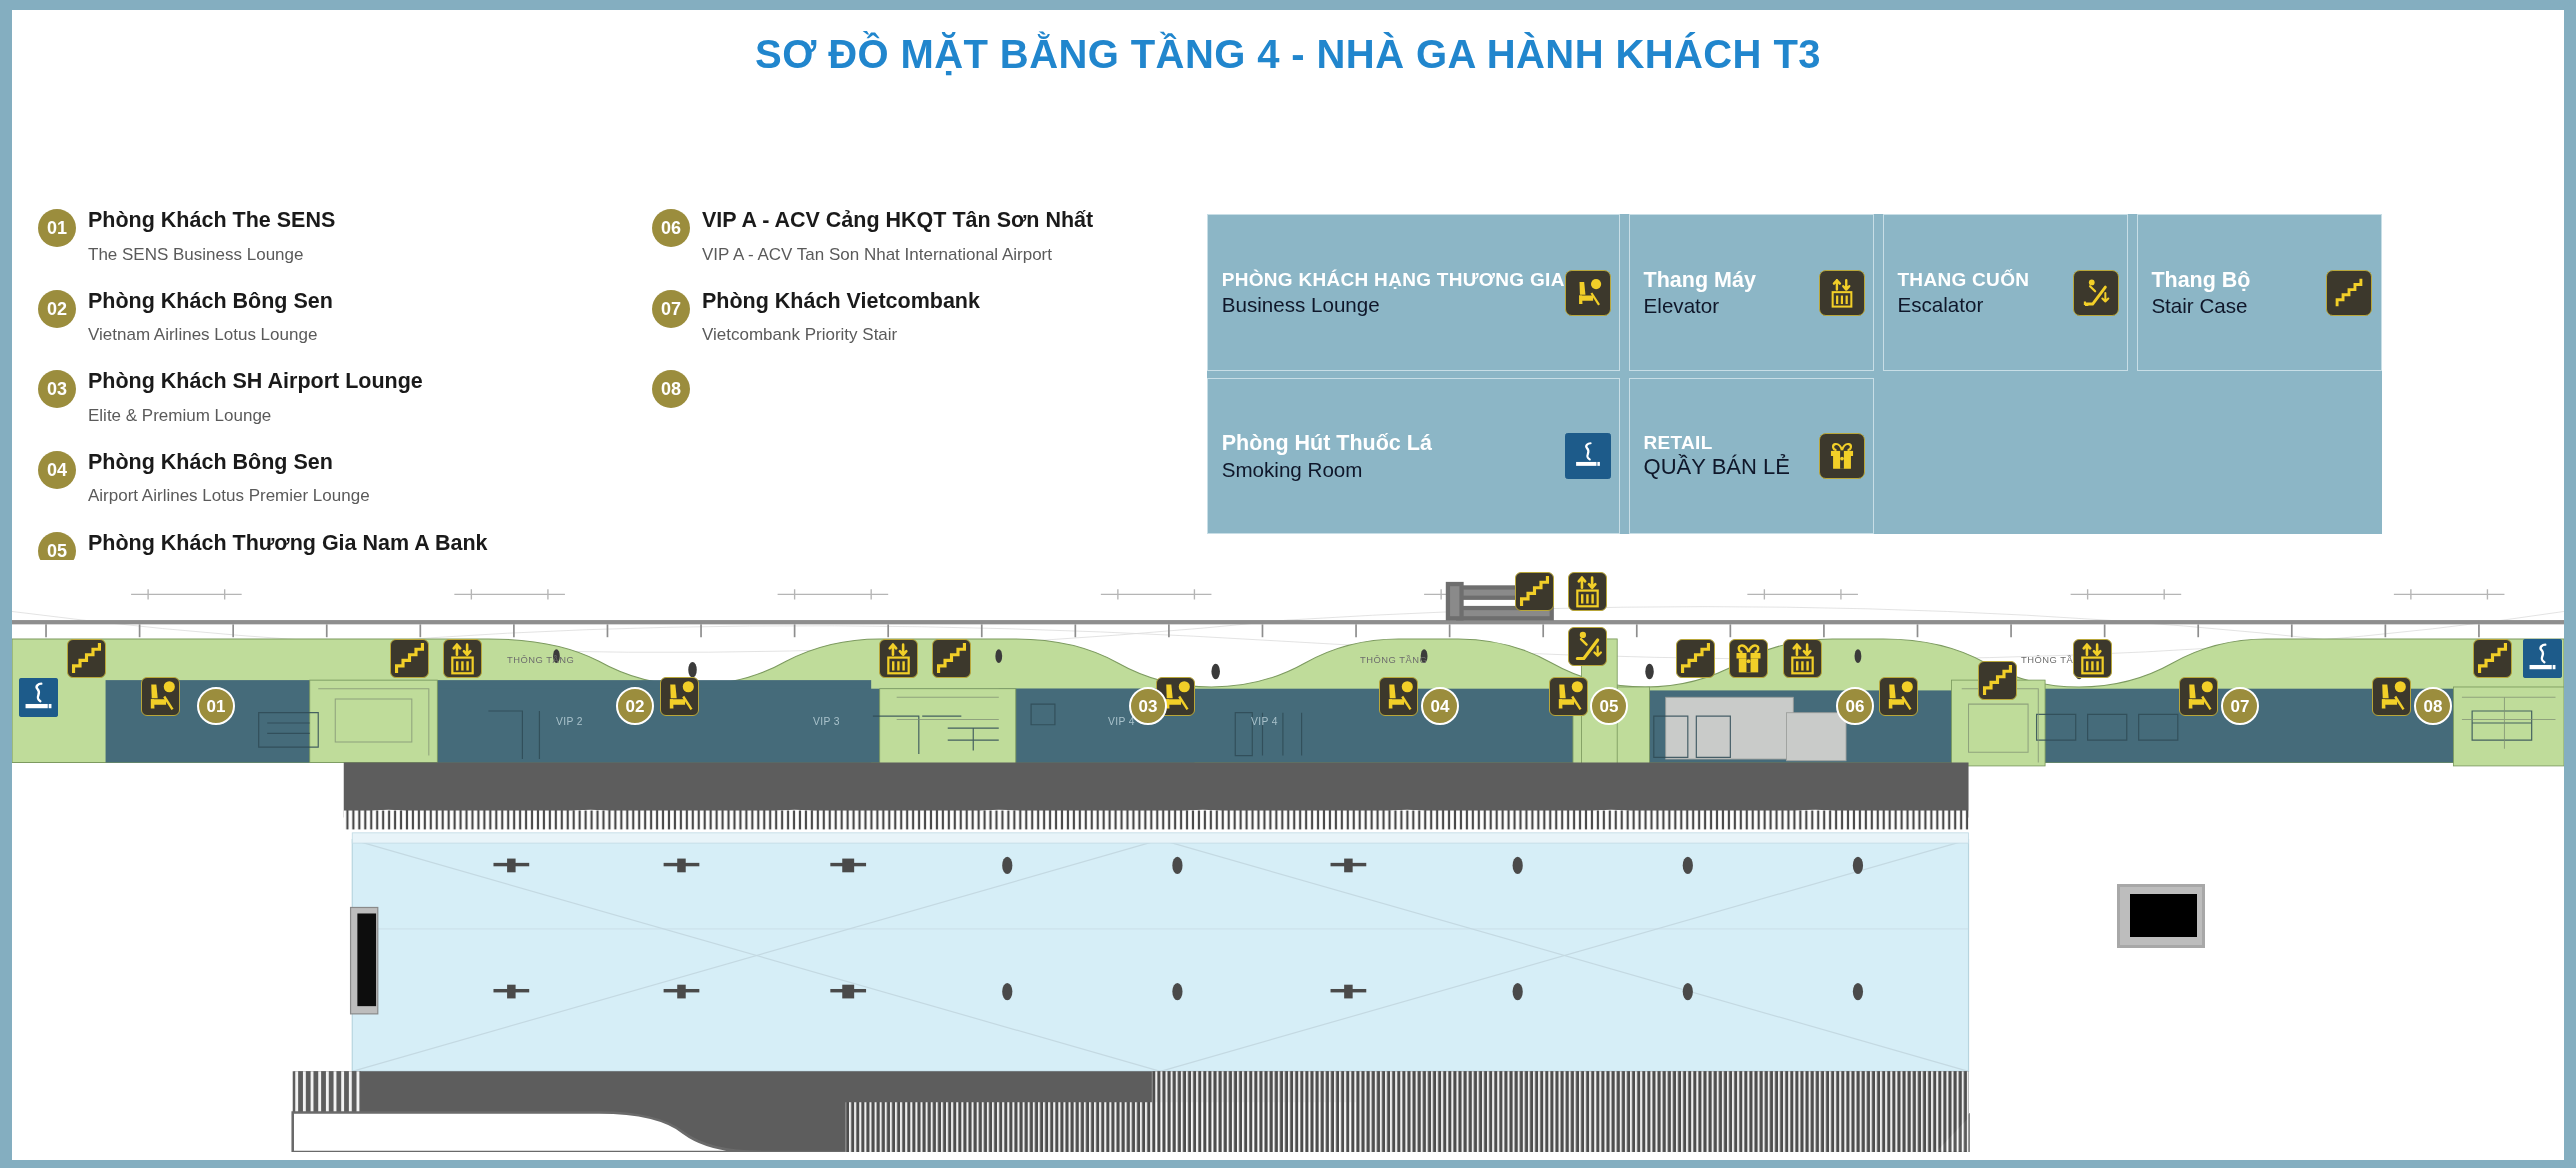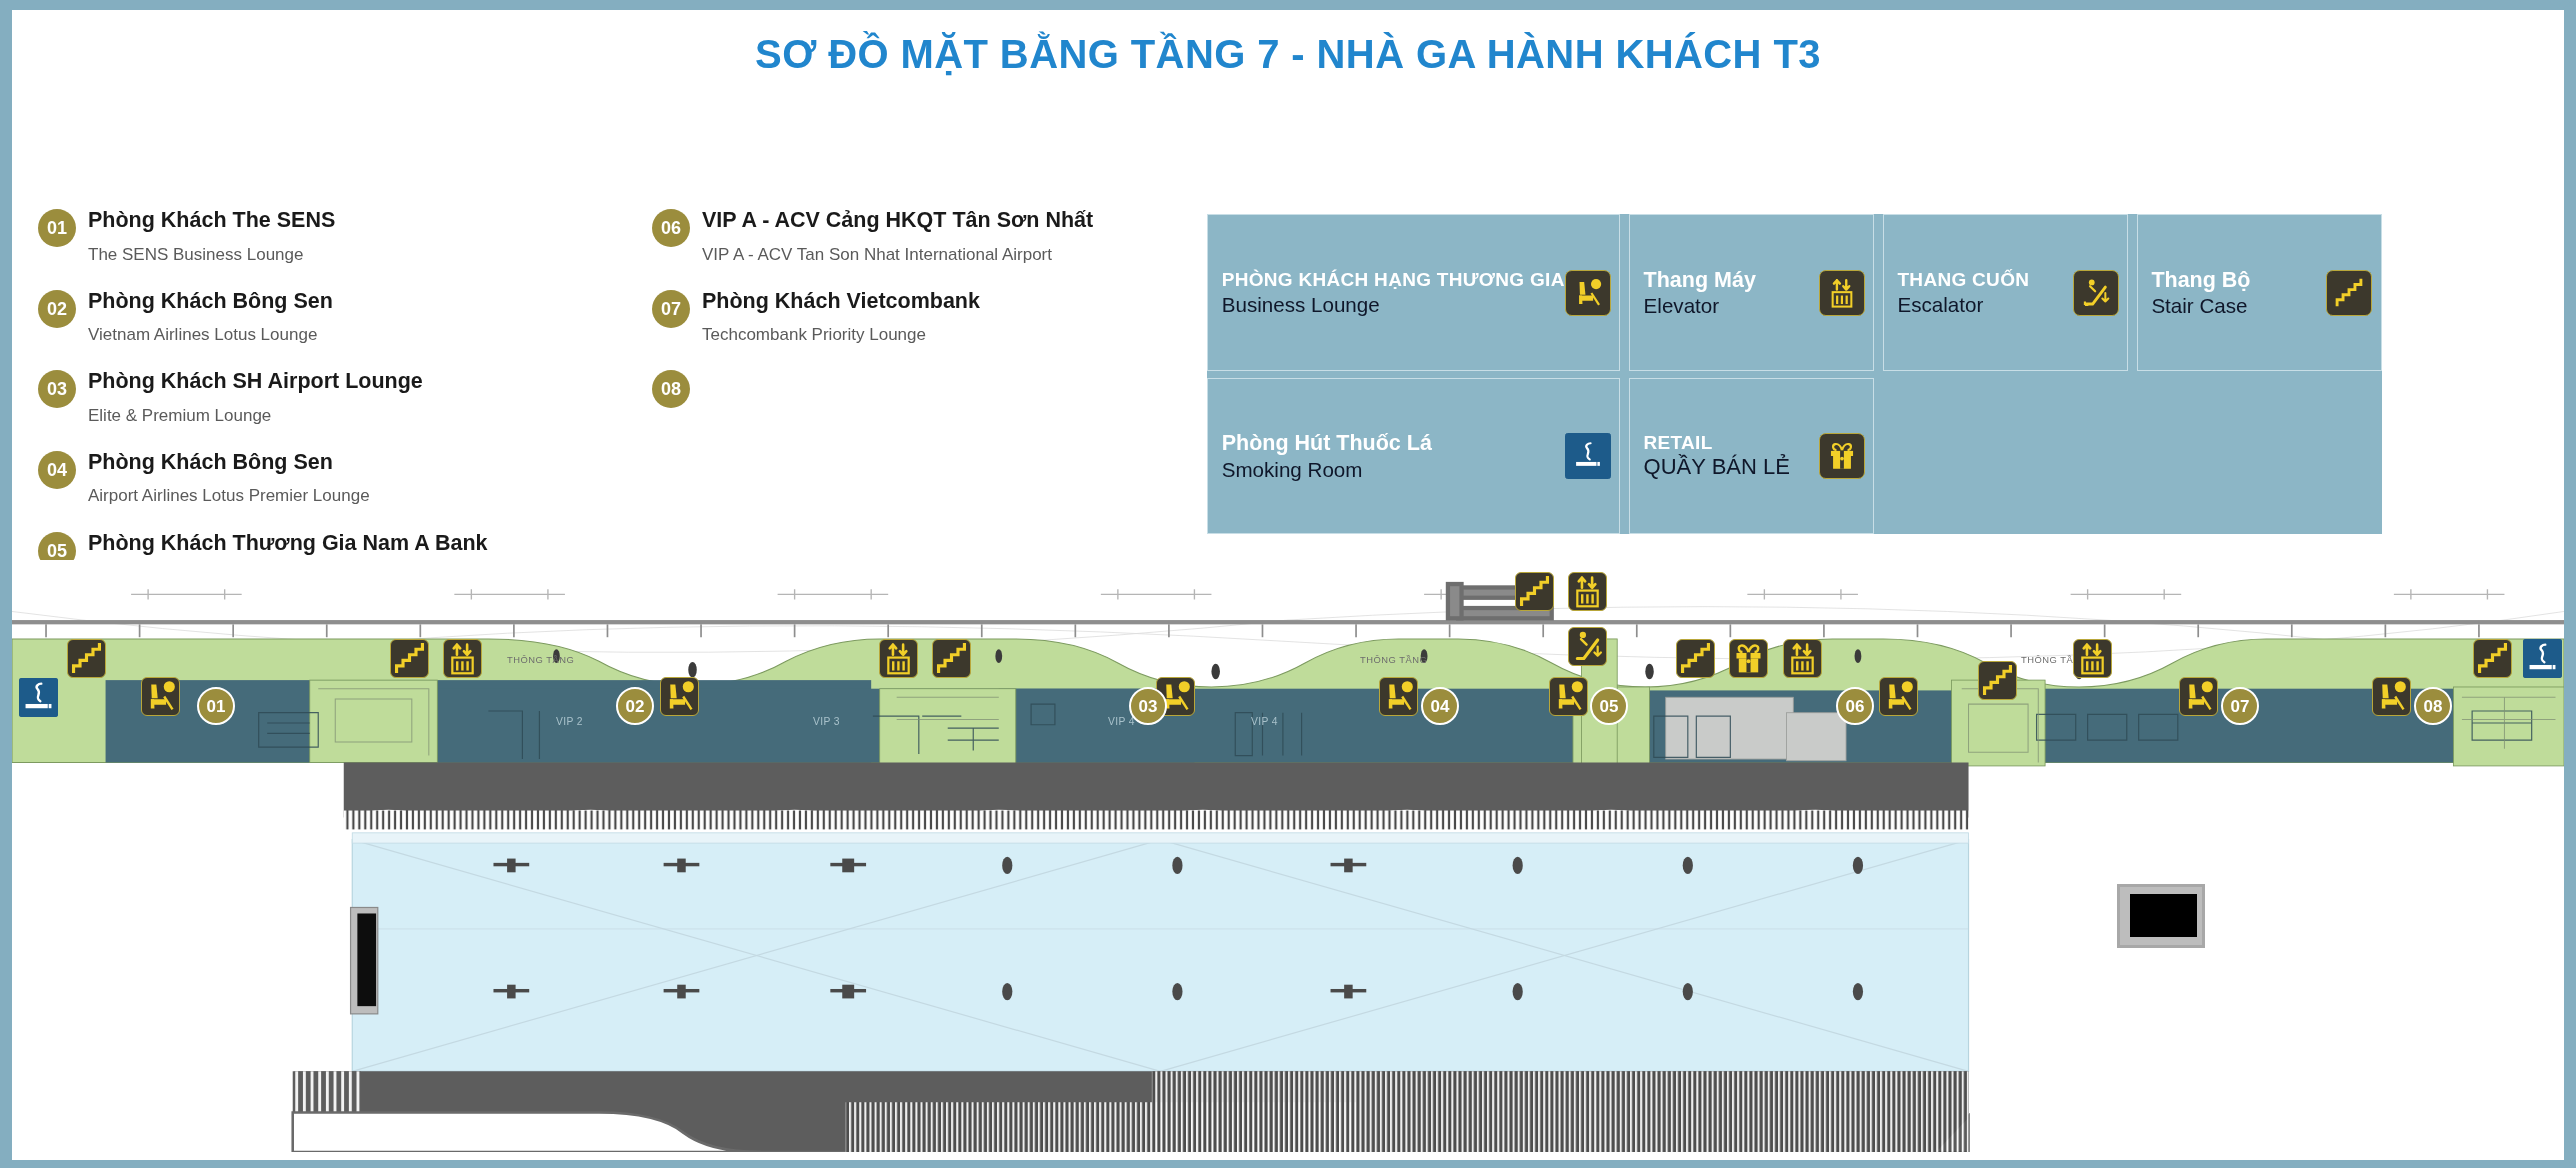--- a/index.html
+++ b/index.html
@@ -136,21 +136,21 @@
     white-space:nowrap;
   }
 </style>
 </head>
 <body>
 
 <div id="page">
   <div id="sheet">
 
     <div id="title-bar">
-      <div class="title">SƠ ĐỒ MẶT BẰNG TẦNG 7 - NHÀ GA HÀNH KHÁCH T3</div>
+      <div class="title">SƠ ĐỒ MẶT BẰNG TẦNG 4 - NHÀ GA HÀNH KHÁCH T3</div>
     </div>
 
     <div class="legend-col" id="legend-col-1">
 
       <div class="legend-item">
         <div class="legend-badge">01</div>
         <div class="legend-txt">
           <div class="legend-vi">Phòng Khách The SENS</div>
           <div class="legend-en">The SENS Business Lounge</div>
         </div>
@@ -197,21 +197,21 @@
         <div class="legend-txt">
           <div class="legend-vi">VIP A - ACV Cảng HKQT Tân Sơn Nhất</div>
           <div class="legend-en">VIP A - ACV Tan Son Nhat International Airport</div>
         </div>
       </div>
 
       <div class="legend-item">
         <div class="legend-badge">07</div>
         <div class="legend-txt">
           <div class="legend-vi">Phòng Khách Vietcombank</div>
-          <div class="legend-en">Techcombank Priority Lounge</div>
+          <div class="legend-en">Vietcombank Priority Stair</div>
         </div>
       </div>
 
       <div class="legend-item">
         <div class="legend-badge">08</div>
       </div>
 
     </div>
 
     <div id="facilities">

